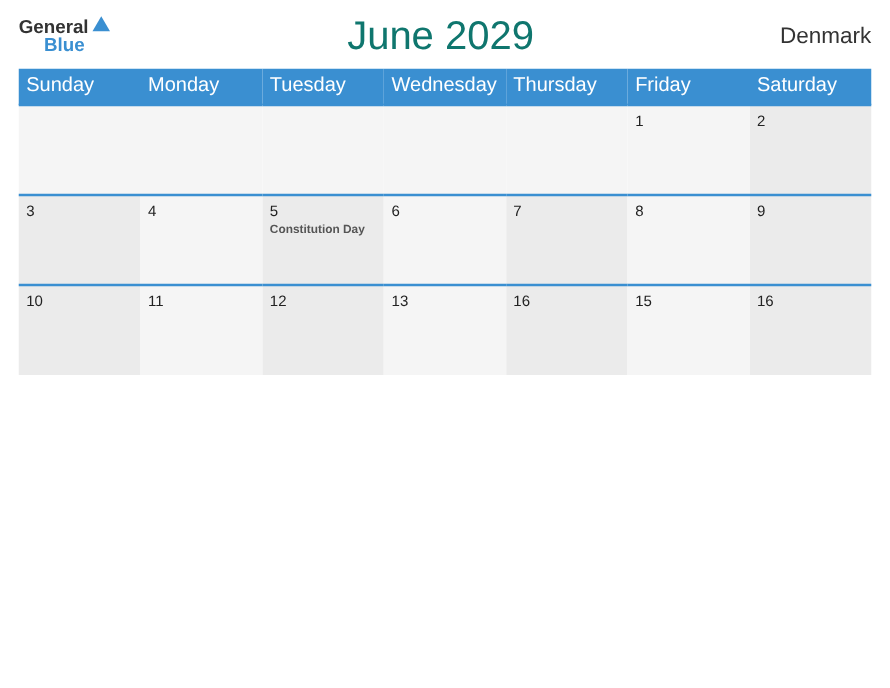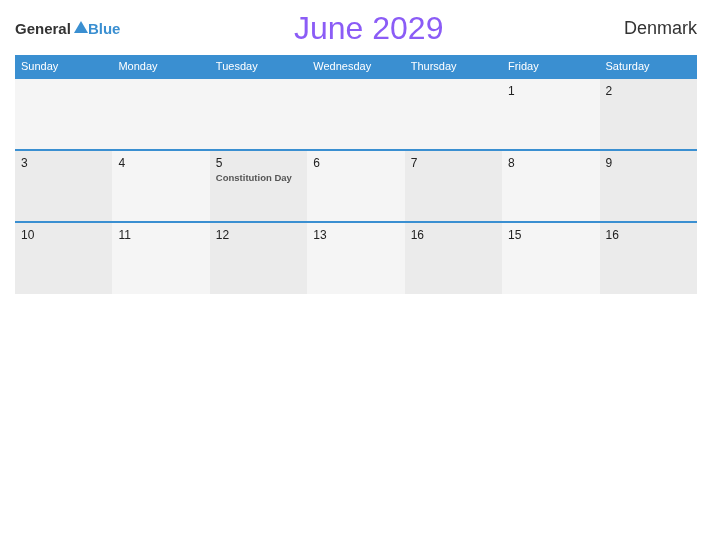--- a/index.html
+++ b/index.html
@@ -17,21 +17,21 @@
       padding: 10px 15px 10px 15px;
     }
     .header {
       display: flex;
       align-items: center;
       justify-content: space-between;
       margin-bottom: 8px;
     }
     .logo {
       display: flex;
-      flex-direction: row;
+      flex-direction: column;
       line-height: 1;
     }
     .logo-general {
       font-size: 15px;
       font-weight: bold;
       color: #333;
     }
     .logo-blue {
       font-size: 15px;
       font-weight: bold;
@@ -50,40 +50,40 @@
       position: relative;
       top: -2px;
     }
     .logo-row {
       display: flex;
       align-items: center;
     }
     .month-title {
       font-size: 32px;
       font-weight: 400;
-      color: #8b5cf6;
+      color: #0f766e;
       text-align: center;
       flex: 1;
     }
     .country {
       font-size: 18px;
       color: #333;
       min-width: 80px;
       text-align: right;
     }
     .calendar {
       width: 100%;
       border-collapse: collapse;
     }
     .calendar thead tr {
       background: #3a8fd1;
     }
     .calendar thead th {
       color: #fff;
-      font-size: 11px;
+      font-size: 16px;
       font-weight: normal;
       padding: 5px 6px;
       text-align: left;
       border: none;
     }
     .calendar tbody tr {
       border-top: 2px solid #3a8fd1;
     }
     .calendar tbody td {
       width: 14.28%;

